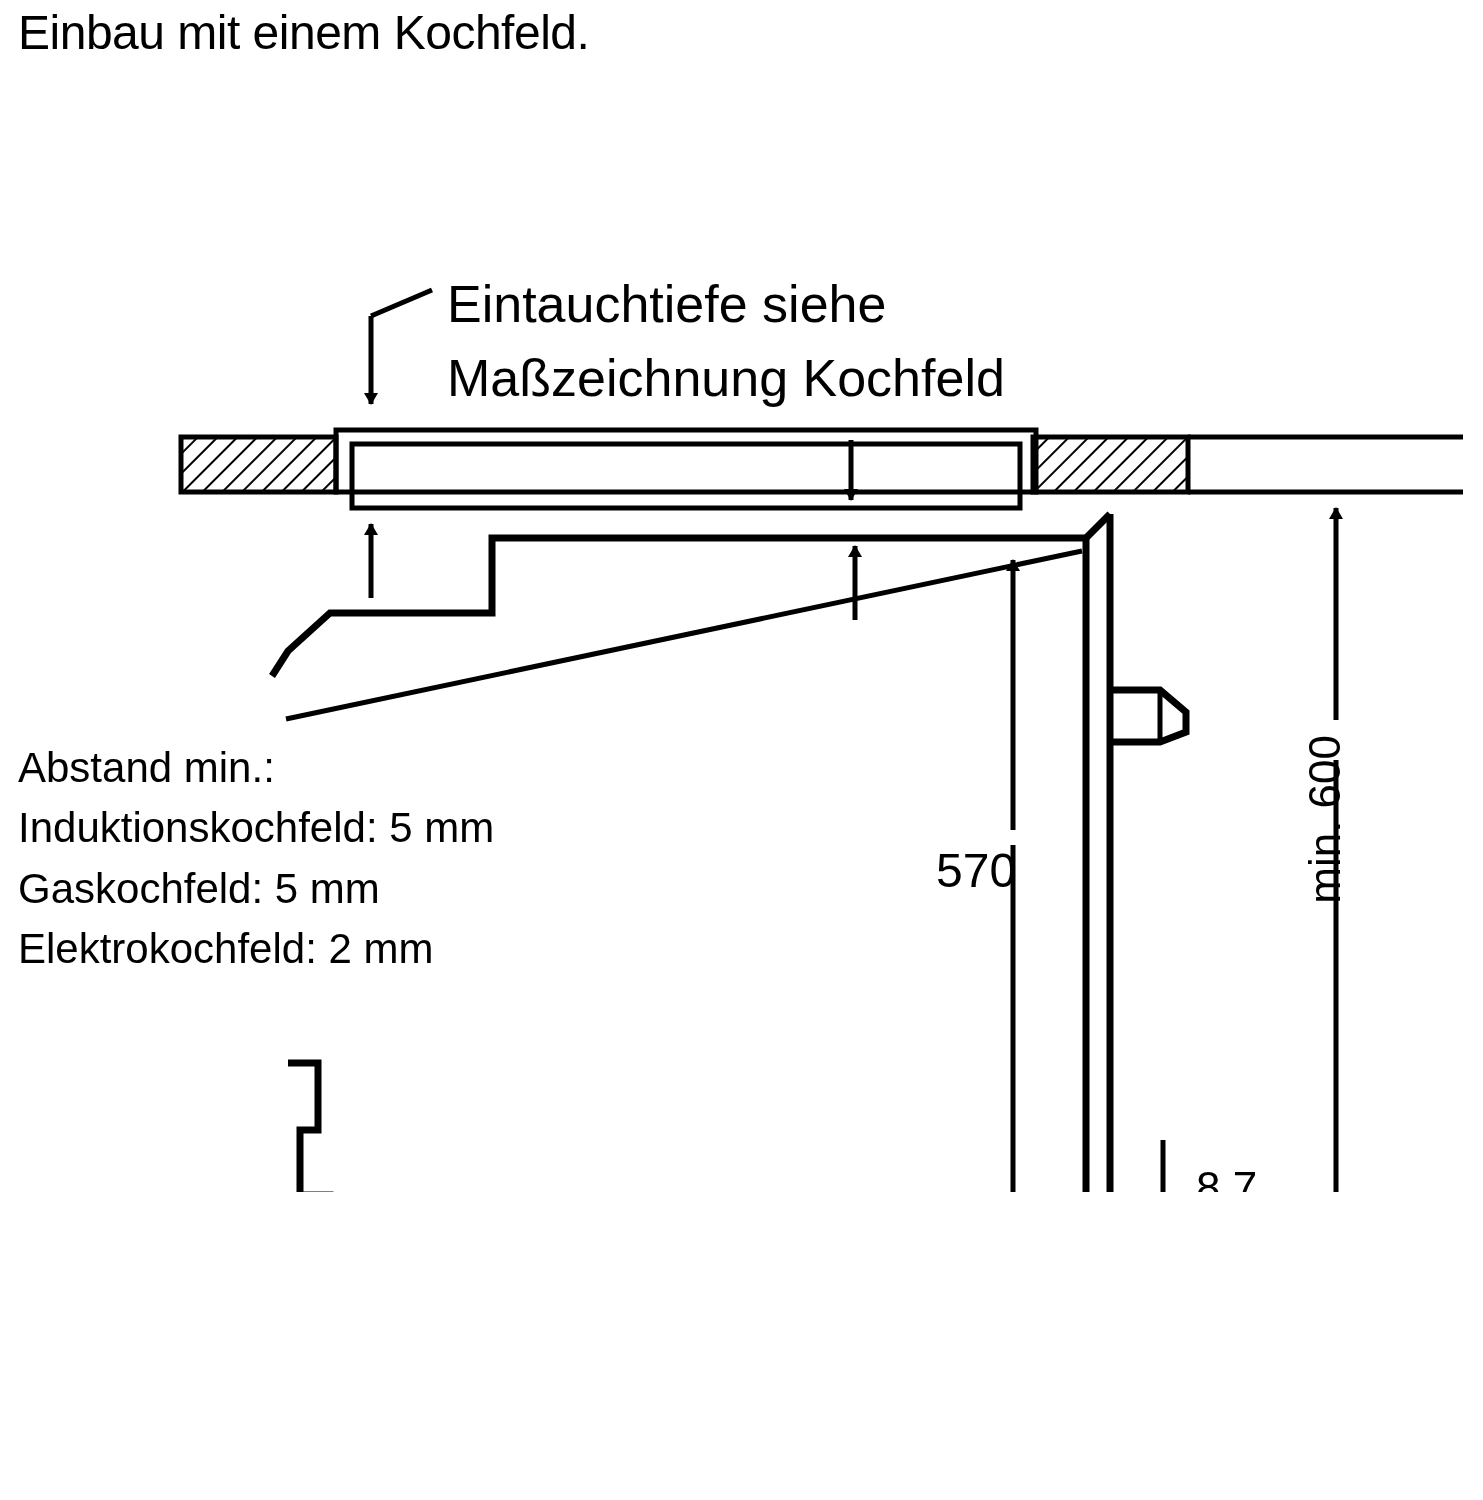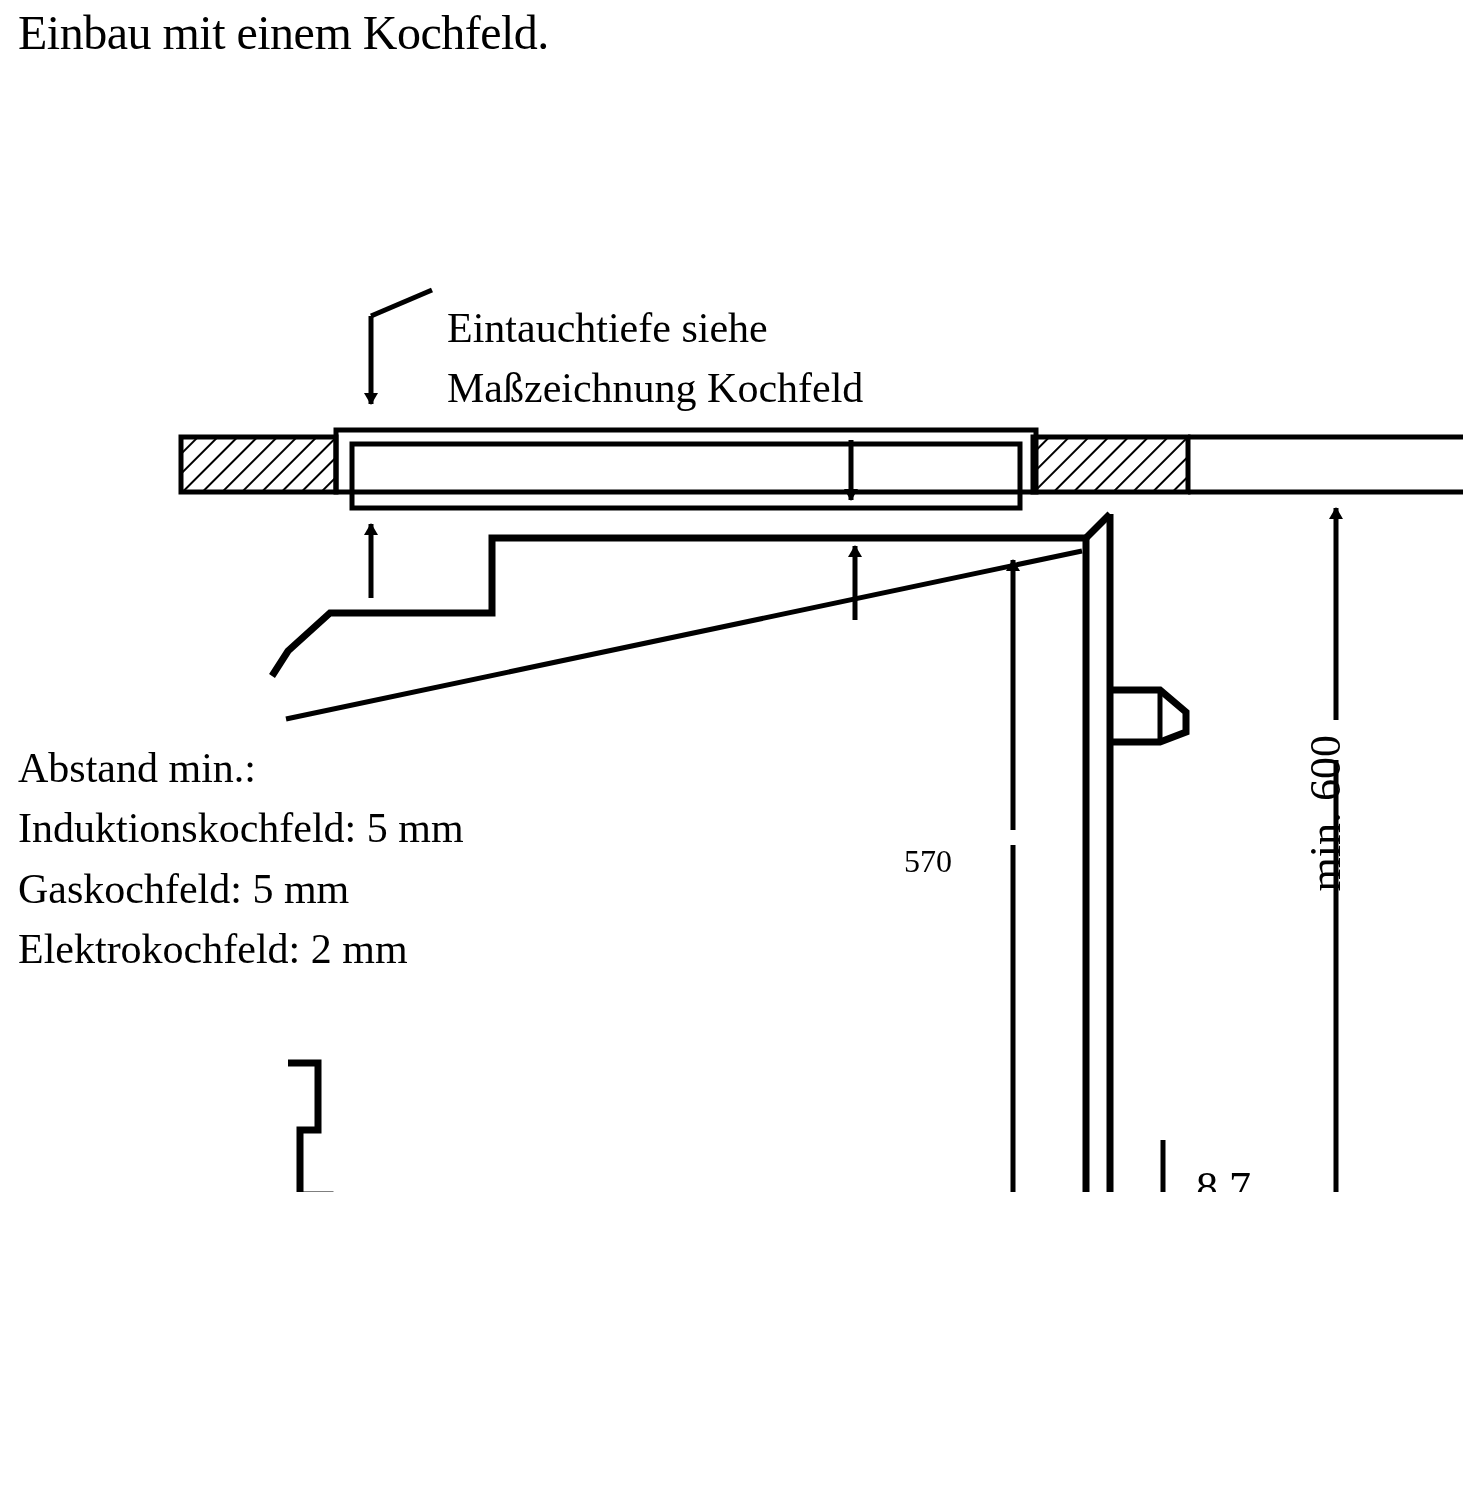--- a/index.html
+++ b/index.html
@@ -11,51 +11,49 @@
   body {
     font-family: "Liberation Sans", sans-serif;
     color: #000000;
   }
   #stage {
     position: relative;
     width: 1483px;
     height: 1192px;
     background: #ffffff;
     overflow: hidden;
-    font-family: Liberation Serif, serif;
   }
   .txt {
     position: absolute;
     white-space: pre;
     line-height: 1.18;
     color: #000;
   }
   #title {
     left: 18px;
     top: 5px;
     font-size: 48px;
     letter-spacing: -0.5px;
   }
   #note-hob {
     left: 447px;
     top: 268px;
-    font-size: 42px;
+    font-size: 52px;
     line-height: 1.42;
-    margin-top: 31px;
   }
   #note-dist {
     left: 18px;
     top: 738px;
     font-size: 42px;
     line-height: 1.44;
   }
   #label-570 {
-    left: 904px;
+    left: 936px;
     top: 843px;
-    font-size: 32px;
+    font-size: 48px;
   }
   #label-75 {
     left: 1196px;
     top: 1162px;
     font-size: 44px;
   }
   #label-min600 {
     position: absolute;
     left: 1300px;
     top: 735px;

